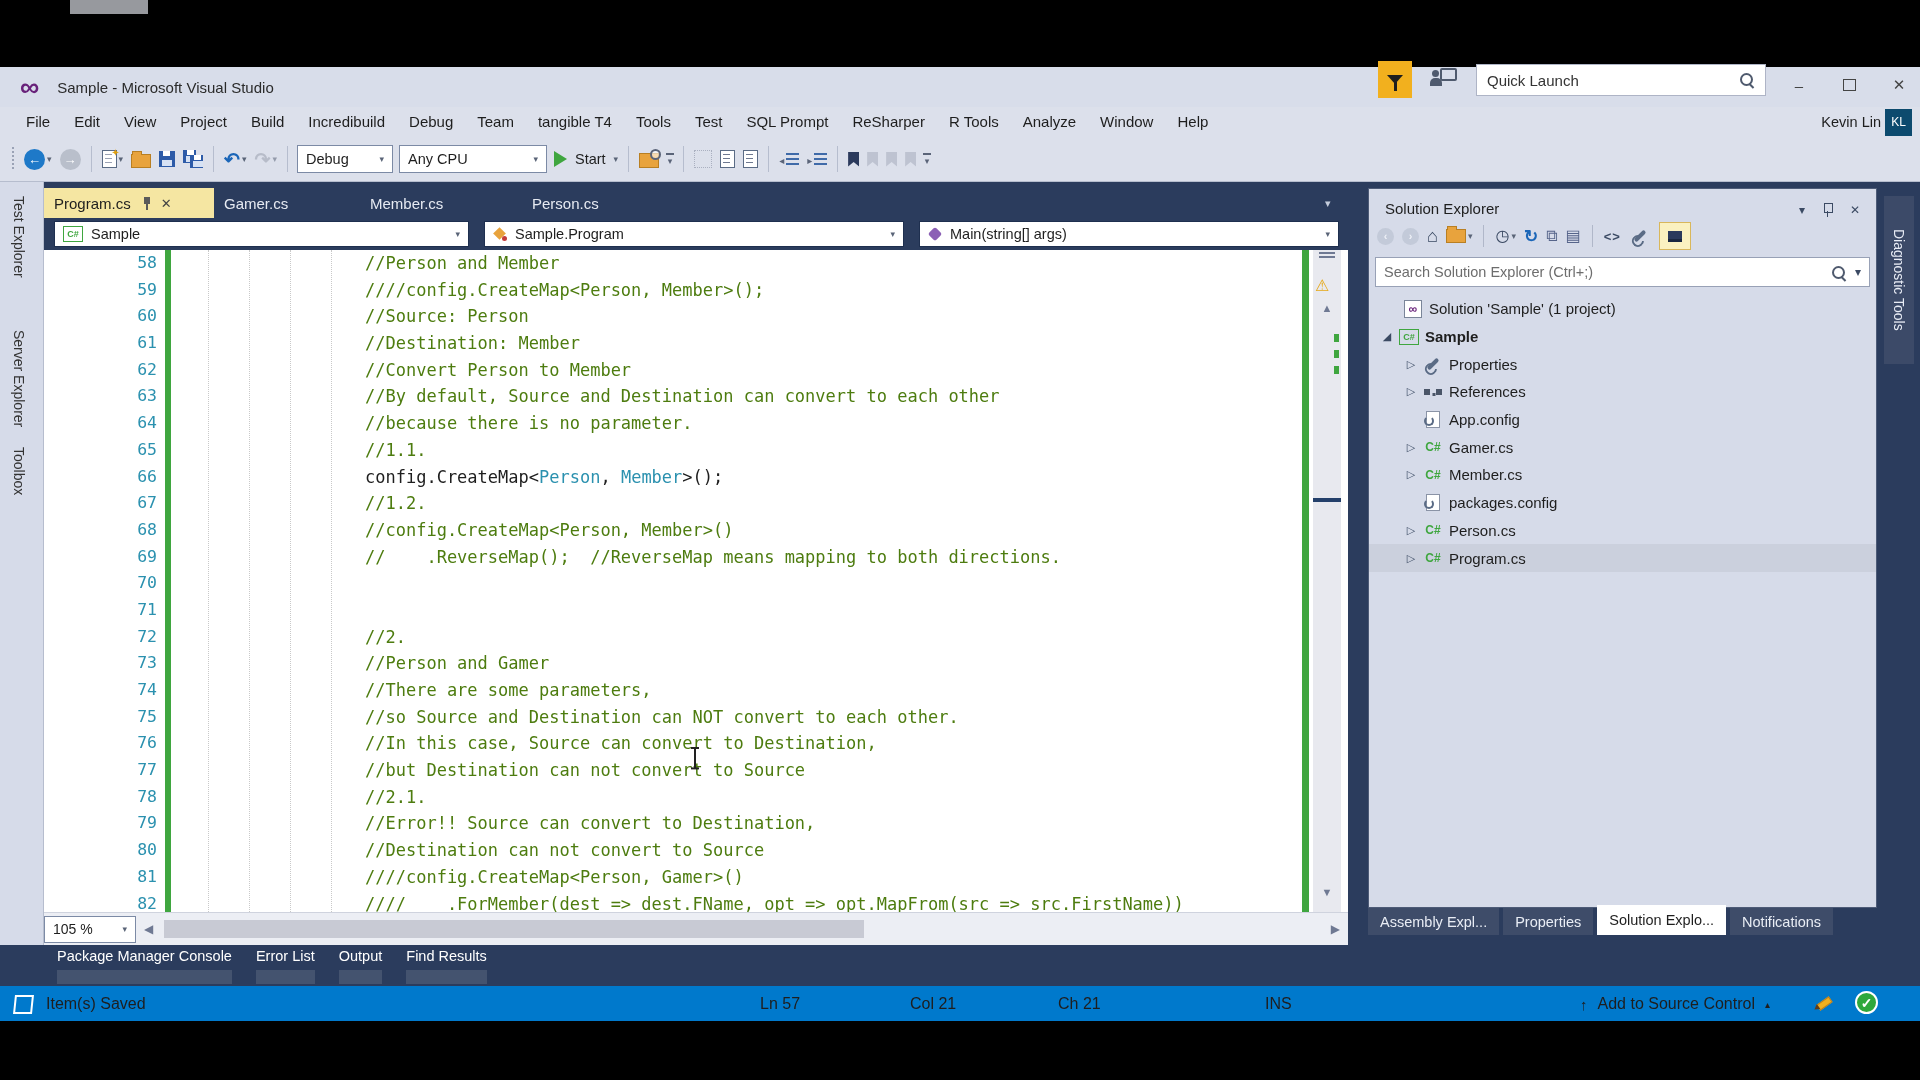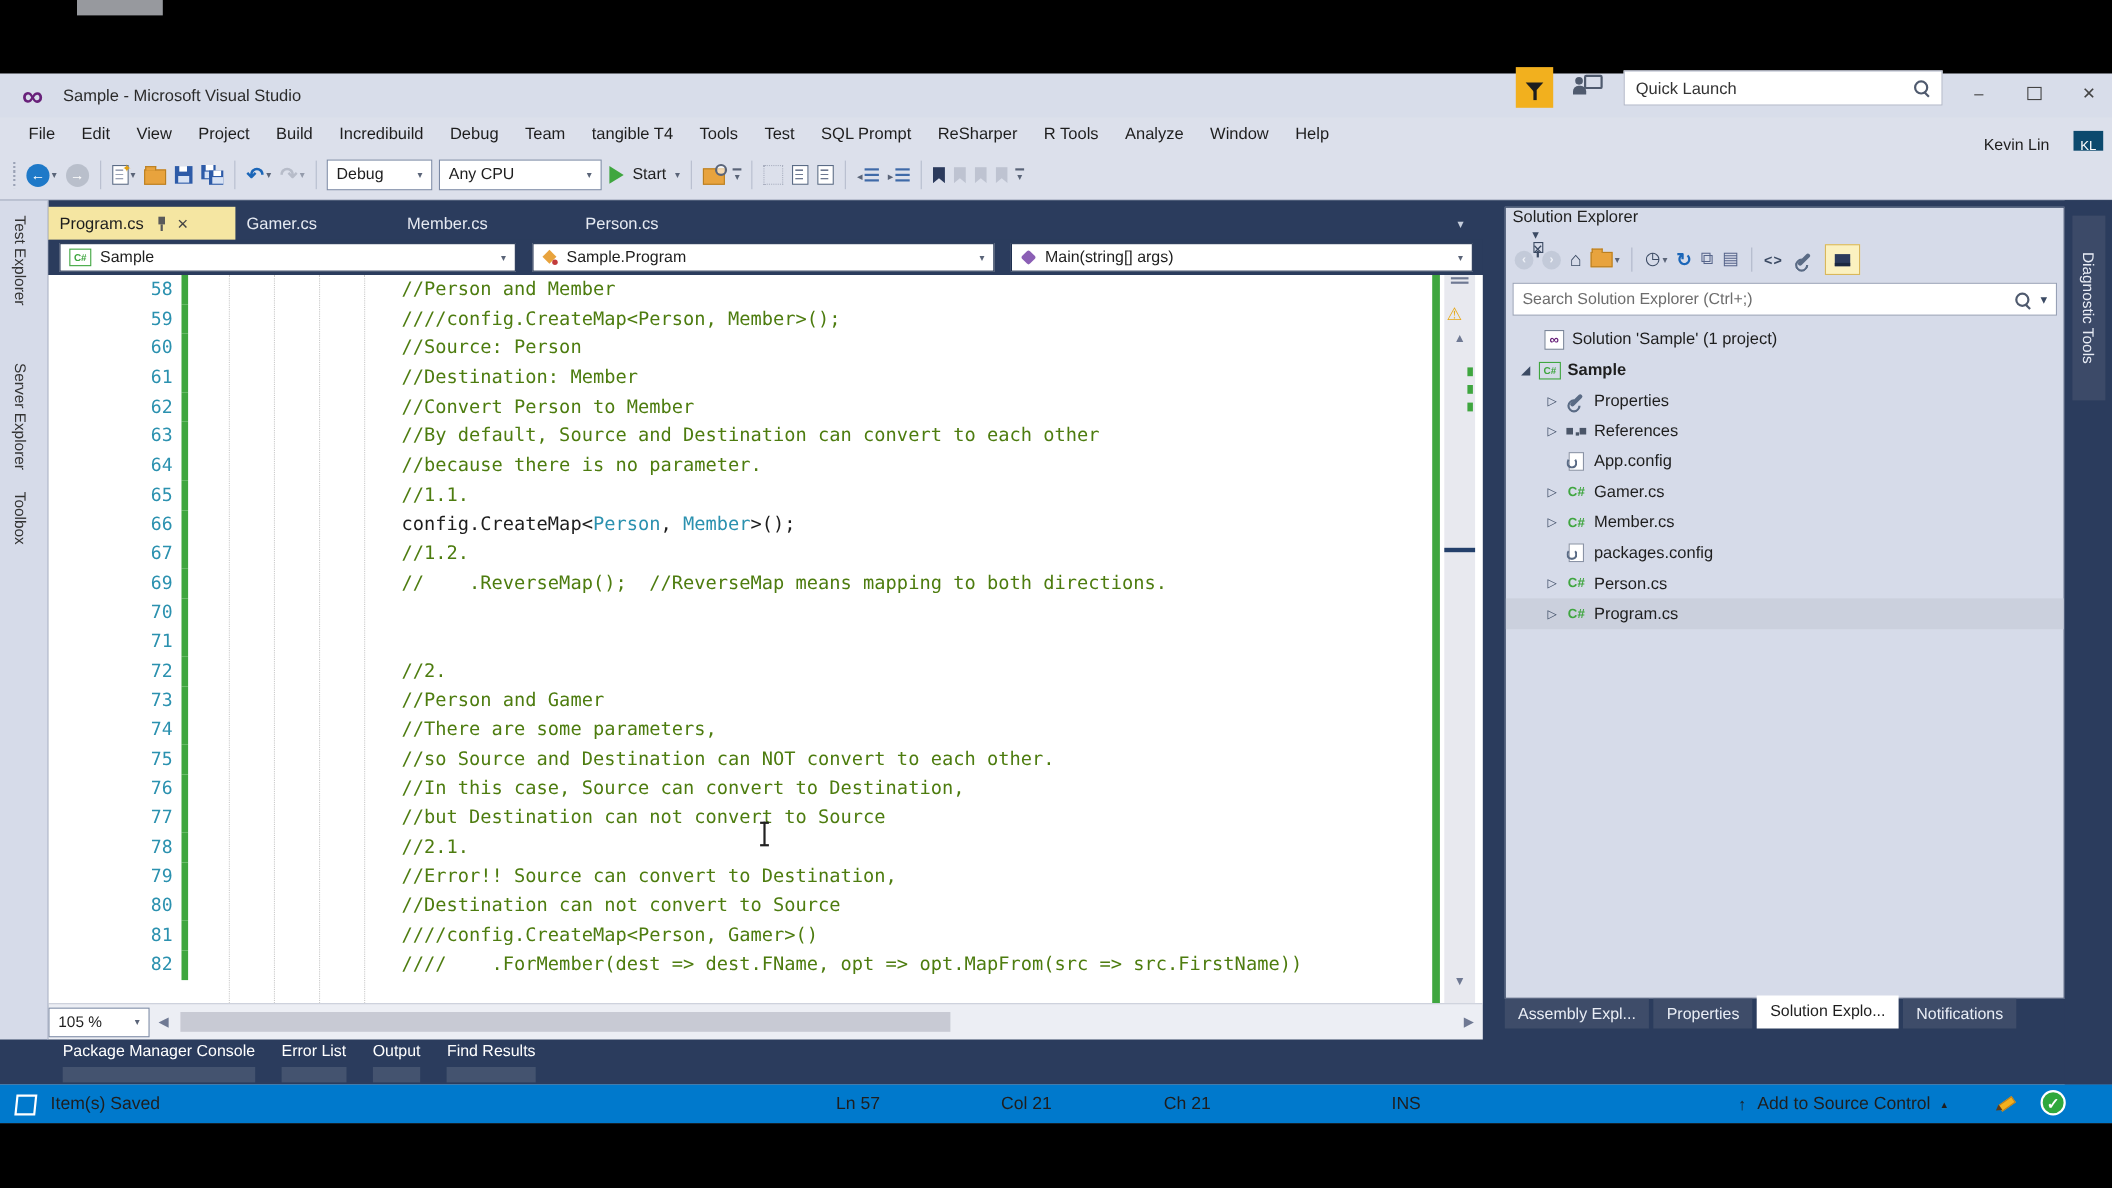--- a/index.html
+++ b/index.html
@@ -9,21 +9,21 @@
   
   #bg-sliver{left:70px;top:0;width:78px;height:14px;background:#97999e;}
   #vswin{left:0;top:67px;width:1920px;height:954px;background:#dce0eb;}
   #titlebar{left:0;top:67px;width:1920px;height:40px;background:#d8ddea;display:flex;align-items:center;}
   #vslogo{margin-left:20px;font-size:27px;font-weight:bold;color:#68217a;line-height:1;}
   #title-text{margin-left:18px;font-size:15px;color:#2b2b2b;}
   .winbtn{position:absolute;top:72px;width:34px;height:26px;display:flex;align-items:center;justify-content:center;color:#444;font-size:15px;}
   #btn-max .sq{width:11px;height:10px;border:1.5px solid #444;}
   #menubar{left:0;top:107px;width:1920px;height:30px;background:#dce0eb;display:flex;align-items:center;padding-left:14px;box-sizing:border-box;}
   .menu-item{padding:0 12px;font-size:15px;color:#1e1e1e;height:30px;line-height:30px;}
-  #user-area{position:absolute;right:8px;top:117px;height:30px;display:flex;align-items:center;gap:22px;}
+  #user-area{position:absolute;right:8px;top:107px;height:30px;display:flex;align-items:center;gap:4px;}
   #user-name{font-size:14.5px;color:#1e1e1e;}
   #user-badge{width:27px;height:27px;background:#0c4a6e;color:#fff;font-size:12px;display:flex;align-items:center;justify-content:center;}
   #filter-btn{left:1378px;top:61px;width:34px;height:37px;background:#f2b01e;display:flex;align-items:center;justify-content:center;}
   .funnel{width:0;height:0;border-left:8px solid transparent;border-right:8px solid transparent;border-top:9px solid #1e1e1e;position:relative;}
   .funnel:after{content:"";position:absolute;left:-1.5px;top:-2px;width:3px;height:9px;background:#1e1e1e;}
   #feedback-ico{left:1430px;top:68px;width:26px;height:22px;}
   .fb-head{position:absolute;left:2px;top:2px;width:7px;height:7px;border-radius:50%;background:#4f5a6e;}
   .fb-body{position:absolute;left:0;top:10px;width:12px;height:8px;border-radius:5px 5px 0 0;background:#4f5a6e;}
   .fb-bubble{position:absolute;left:10px;top:0;width:13px;height:9px;border:2px solid #4f5a6e;border-radius:2px;background:#d8ddea;}
   #quick-launch{left:1476px;top:64px;width:290px;height:32px;background:#fff;border:1px solid #aeb4c6;display:flex;align-items:center;box-sizing:border-box;}
@@ -130,21 +130,21 @@
   #hscroll-track{position:relative;flex:1;height:100%;}
   #hthumb{position:absolute;left:28px;top:7px;width:700px;height:18px;background:#c8cad4;}
   .harrow{position:absolute;top:9px;color:#6f7993;font-size:12px;}
   
   #pmc-tabs{left:57px;top:948px;display:flex;gap:24px;}
   .pmc-tab{display:flex;flex-direction:column;gap:6px;}
   .pmc-tab .lbl{font-size:14.5px;color:#fff;white-space:nowrap;}
   .pmc-tab .ghost{height:14px;background:#44536f;}
   
   #sepanel{left:1368px;top:188px;width:509px;height:720px;background:#d6dbe9;box-sizing:border-box;border:1px solid #4d5b77;}
-  #se-title{height:28px;display:flex;align-items:flex-start;padding:0 6px;font-size:15px;flex-direction:column;}
+  #se-title{height:28px;display:flex;align-items:flex-end;padding:0 16px;font-size:15px;}
   #se-title .sp{flex:1;}
   .se-tbtn{color:#3b4a63;font-size:12px;margin-left:18px;}
   .pin-ico{width:9px;height:14px;position:relative;display:inline-block;margin-left:18px;}
   .pin-ico:before{content:"";position:absolute;left:1px;top:0;width:7px;height:8px;border:1.5px solid #3b4a63;}
   .pin-ico:after{content:"";position:absolute;left:4px;top:8px;width:1.5px;height:6px;background:#3b4a63;}
   #se-toolbar{height:38px;display:flex;align-items:center;padding:0 8px;gap:8px;}
   .seic{display:flex;align-items:center;gap:2px;}
   .se-sep{width:1px;height:22px;background:#b0b7c9;margin:0 3px;}
   .circ-small{width:17px;height:17px;border-radius:50%;background:#c3cad9;color:#eef1f7;display:flex;align-items:center;justify-content:center;font-size:11px;font-weight:bold;}
   .home{font-size:18px;color:#3b4a63;line-height:1;}
@@ -464,20 +464,27 @@
       </div>
       <div class="code-row">
         <span class="gut"></span>
         <span class="ln">67</span>
         <span class="sp"></span>
         <span class="chbar"></span>
         <span class="ct"><span class="seg-comment">//1.2.</span></span>
       </div>
       <div class="code-row">
         <span class="gut"></span>
+        <span class="ln">68</span>
+        <span class="sp"></span>
+        <span class="chbar"></span>
+        <span class="ct"><span class="seg-comment">//config.CreateMap&lt;Person, Member&gt;()</span></span>
+      </div>
+      <div class="code-row">
+        <span class="gut"></span>
         <span class="ln">69</span>
         <span class="sp"></span>
         <span class="chbar"></span>
         <span class="ct"><span class="seg-comment">//    .ReverseMap();  //ReverseMap means mapping to both directions.</span></span>
       </div>
       <div class="code-row">
         <span class="gut"></span>
         <span class="ln">70</span>
         <span class="sp"></span>
         <span class="chbar"></span>

